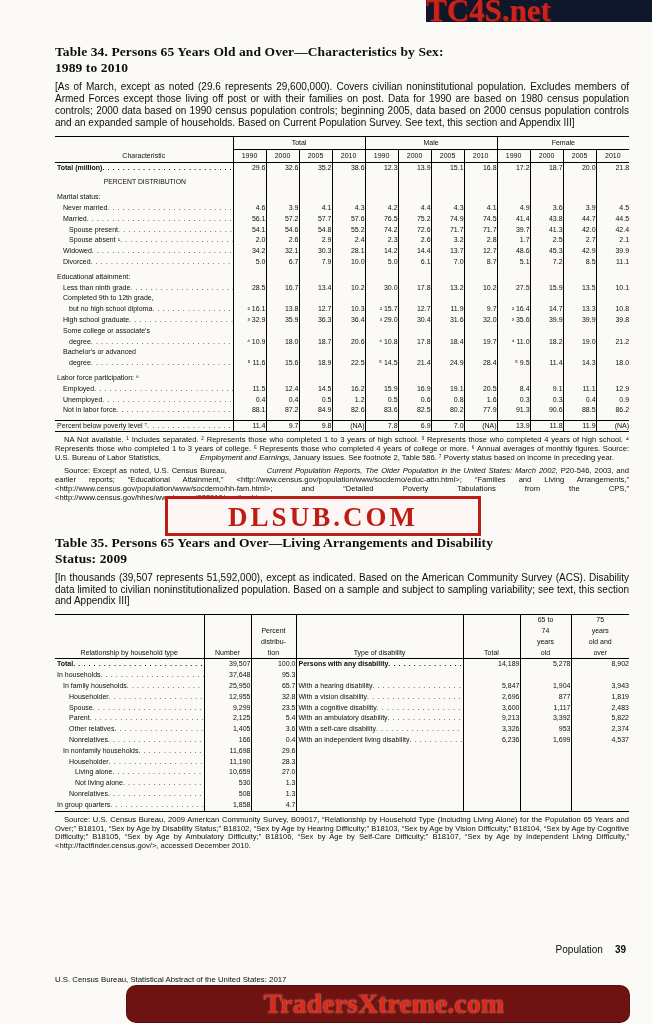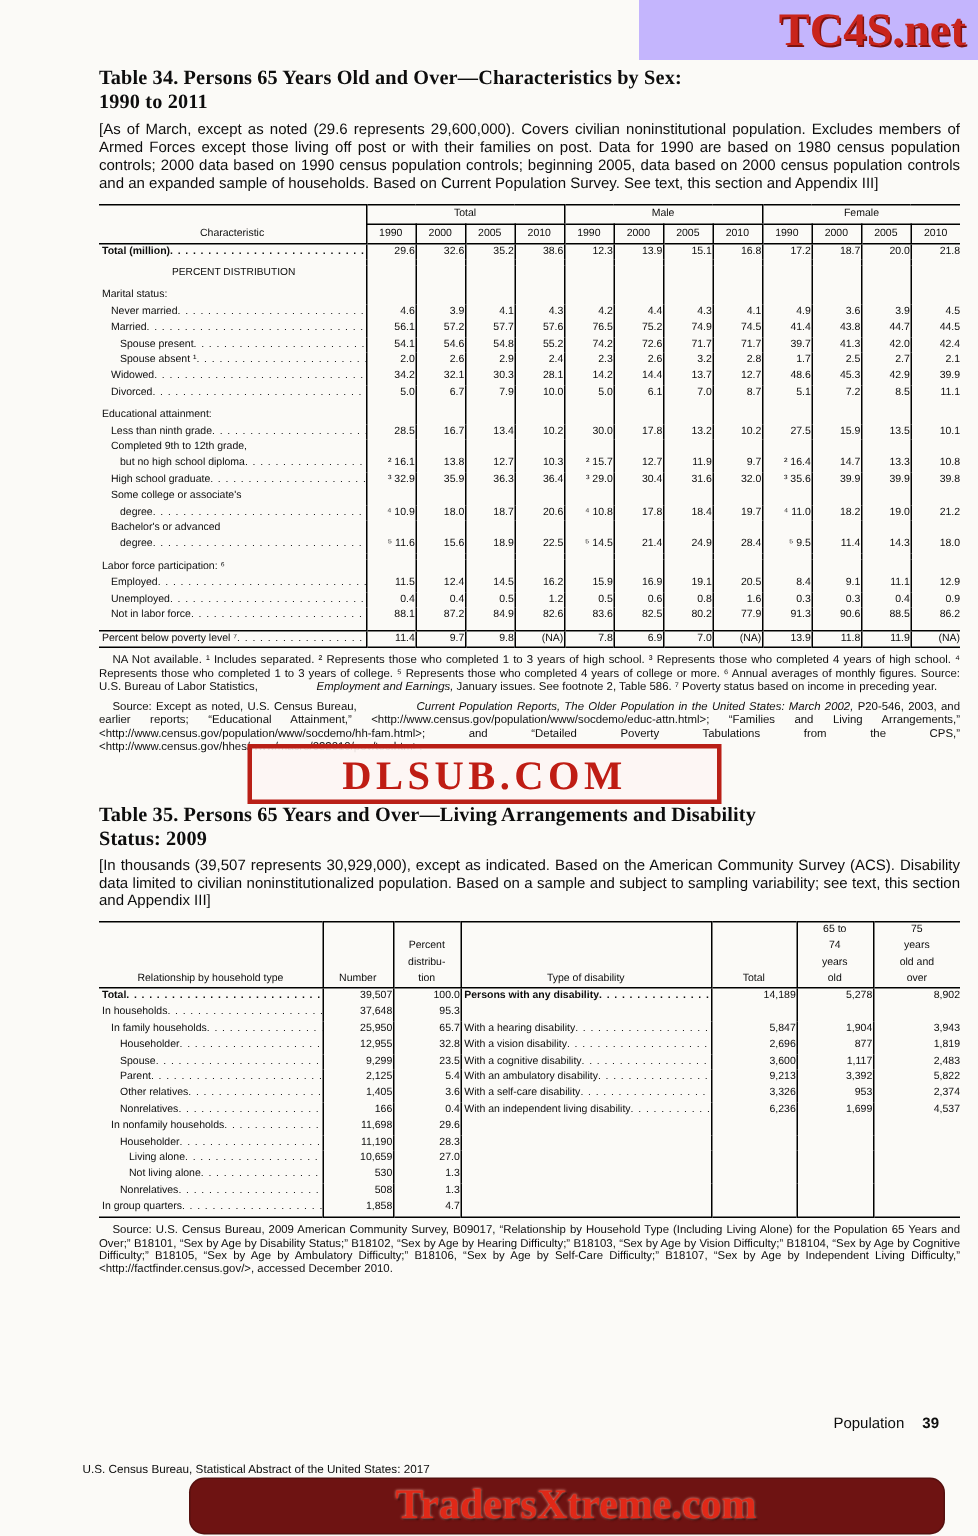--- a/index.html
+++ b/index.html
@@ -1,19 +1,19 @@
 <!DOCTYPE html>
 <html><head>
 <meta charset="utf-8">
 <style>
   * { margin:0; padding:0; box-sizing:border-box; }
   html,body { width:652px; height:1024px; }
   body { background:#fbfaf7; font-family:"Liberation Sans","DejaVu Sans",sans-serif; color:#0d0d0d; position:relative; overflow:hidden; }
   .page { position:absolute; inset:0; background:#fbfaf7; }
-  .content { position:absolute; top:0; left:66px; width:574px; }
+  .content { position:absolute; top:0; left:55px; width:574px; }
   .spacer-top { height:44px; }
   .gap35 { height:32px; }
   .tbl-title { font-family:"Liberation Serif","DejaVu Serif",serif; font-weight:bold; font-size:13.5px; line-height:1.2; letter-spacing:0.1px; }
   .note { margin-top:5px; font-size:10px; line-height:1.18; text-align:justify; }
   table.census { border-collapse:collapse; width:574px; table-layout:fixed; margin-top:7px;
     border-top:1.5px solid #000; border-bottom:1.5px solid #000; }
   table.census th, table.census td { font-weight:normal; font-size:7px; line-height:10.8px; padding:0; vertical-align:bottom; }
   
   .stub34 { vertical-align:middle; text-align:center; border-bottom:1px solid #000; }
   .grp { border-bottom:1px solid #000; border-left:1px solid #000; text-align:center; height:13px; vertical-align:middle; }
@@ -38,40 +38,40 @@
   .vr { border-left:1px solid #000; }
   .t35 td { line-height:11.4px; }
   
   .fnote { margin-top:4px; font-size:7.6px; line-height:1.17; text-align:justify; text-indent:9px; }
   .fnote span.i { font-style:italic;margin-left:37px; }
   
   .pop-footer { position:absolute; top:944px; right:26px; font-size:10px;padding-left:48px; }
   .pop-footer .num { font-weight:bold; margin-left:12px; }
   .imprint { position:absolute; top:975px; left:55px; font-size:7.8px; }
   
-  .wm-top { position:absolute; top:0; right:0; width:226px; height:40px; background:#c4b5fd;
-    display:flex; align-items:center; justify-content:flex-end; padding-right:8px; z-index:20; }
+  .wm-top { position:absolute; top:0; right:0; width:226px; height:22px; background:#0f172a;
+    display:flex; align-items:center; padding-right:8px; z-index:20; }
   .wm-top .txt { font-family:"Liberation Serif","DejaVu Serif",serif; font-weight:bold; font-size:31px;
     color:#c9241c; text-shadow:1px 1px 0 #7e120d; }
   .wm-mid { position:absolute; top:496px; left:165px; width:316px; height:40px;
     background:rgba(253,245,243,0.9); border:3px solid #b91f16; display:flex; align-items:flex-end; justify-content:center; z-index:20; }
   .wm-mid .txt { font-family:"Liberation Serif","DejaVu Serif",serif; font-weight:bold; font-size:27px; letter-spacing:3px; color:#bf1d14; }
   .wm-bottom { position:absolute; top:986px; left:127px; width:502px; height:36px; background:#6e1312;
     border-radius:9px; box-shadow:0 0 0 1px #55100f; display:flex; align-items:center; justify-content:center; z-index:20;padding-left:12px; }
   .wm-bottom .txt { font-family:"Liberation Serif","DejaVu Serif",serif; font-weight:bold; font-size:28px;
     color:#e02817; text-shadow:0 0 2px #ffb3a3, 1px 1px 1px #2e0404; }
 </style>
 </head>
 <body>
 
 <div class="page">
   <div class="content">
     <div class="spacer-top"></div>
 
-    <h1 class="tbl-title"><span>Table 34. Persons 65 Years Old and Over—Characteristics by Sex:</span><br><span>1990 to 2011</span></h1>
+    <h1 class="tbl-title"><span>Table 34. Persons 65 Years Old and Over—Characteristics by Sex:</span><br><span>1989 to 2010</span></h1>
 
     <p class="note">[As of March, except as noted (29.6 represents 29,600,000). Covers civilian noninstitutional population. Excludes members of Armed Forces except those living off post or with their families on post. Data for 1990 are based on 1980 census population controls; 2000 data based on 1990 census population controls; beginning 2005, data based on 2000 census population controls and an expanded sample of households. Based on Current Population Survey. See text, this section and Appendix III]</p>
 
     <table class="census t34">
       <colgroup>
         <col style="width:178px">
         <col span="12" style="width:33px">
       </colgroup>
       <thead>
         <tr>
@@ -627,21 +627,21 @@
         </tbody>
     </table>
 
     <p class="fnote"><span>NA Not available. ¹ Includes separated. ² Represents those who completed 1 to 3 years of high school. ³ Represents those who completed 4 years of high school. ⁴ Represents those who completed 1 to 3 years of college. ⁵ Represents those who completed 4 years of college or more. ⁶ Annual averages of monthly figures. Source: U.S. Bureau of Labor Statistics, </span><span class="i">Employment and Earnings,</span><span> January issues. See footnote 2, Table 586. ⁷ Poverty status based on income in preceding year.</span></p>
     <p class="fnote"><span>Source: Except as noted, U.S. Census Bureau, </span><span class="i">Current Population Reports, The Older Population in the United States: March 2002,</span><span> P20-546, 2003, and earlier reports; “Educational Attainment,” &lt;http://www.census.gov/population/www/socdemo/educ-attn.html&gt;; “Families and Living Arrangements,” &lt;http://www.census.gov/population/www/socdemo/hh-fam.html&gt;; and “Detailed Poverty Tabulations from the CPS,” &lt;http://www.census.gov/hhes/www/macro/032010/pov/toc.htm&gt;.</span></p>
 
     <div class="gap35"></div>
 
     <h1 class="tbl-title"><span>Table 35. Persons 65 Years and Over—Living Arrangements and Disability</span><br><span>Status: 2009</span></h1>
 
-    <p class="note">[In thousands (39,507 represents 30,929,000), except as indicated. Based on the American Community Survey (ACS). Disability data limited to civilian noninstitutionalized population. Based on a sample and subject to sampling variability; see text, this section and Appendix III]</p>
+    <p class="note">[In thousands (39,507 represents 51,592,000), except as indicated. Based on the American Community Survey (ACS). Disability data limited to civilian noninstitutionalized population. Based on a sample and subject to sampling variability; see text, this section and Appendix III]</p>
 
     <table class="census t35">
       <colgroup>
         <col style="width:149px">
           <col style="width:47px">
           <col style="width:45px">
         <col style="width:167px">
           <col style="width:57px">
           <col style="width:51px">
           <col style="width:58px">

